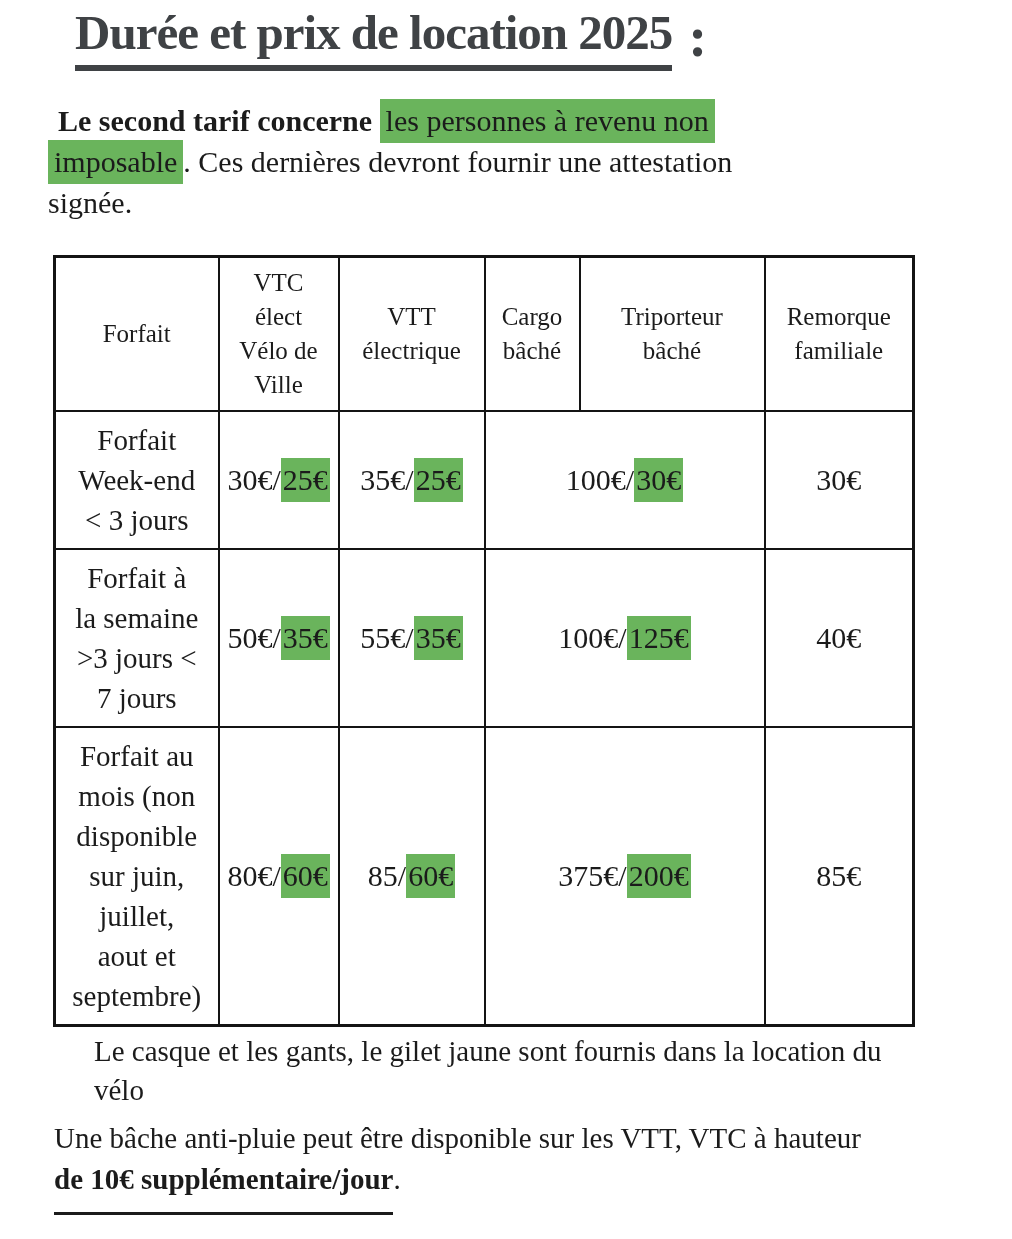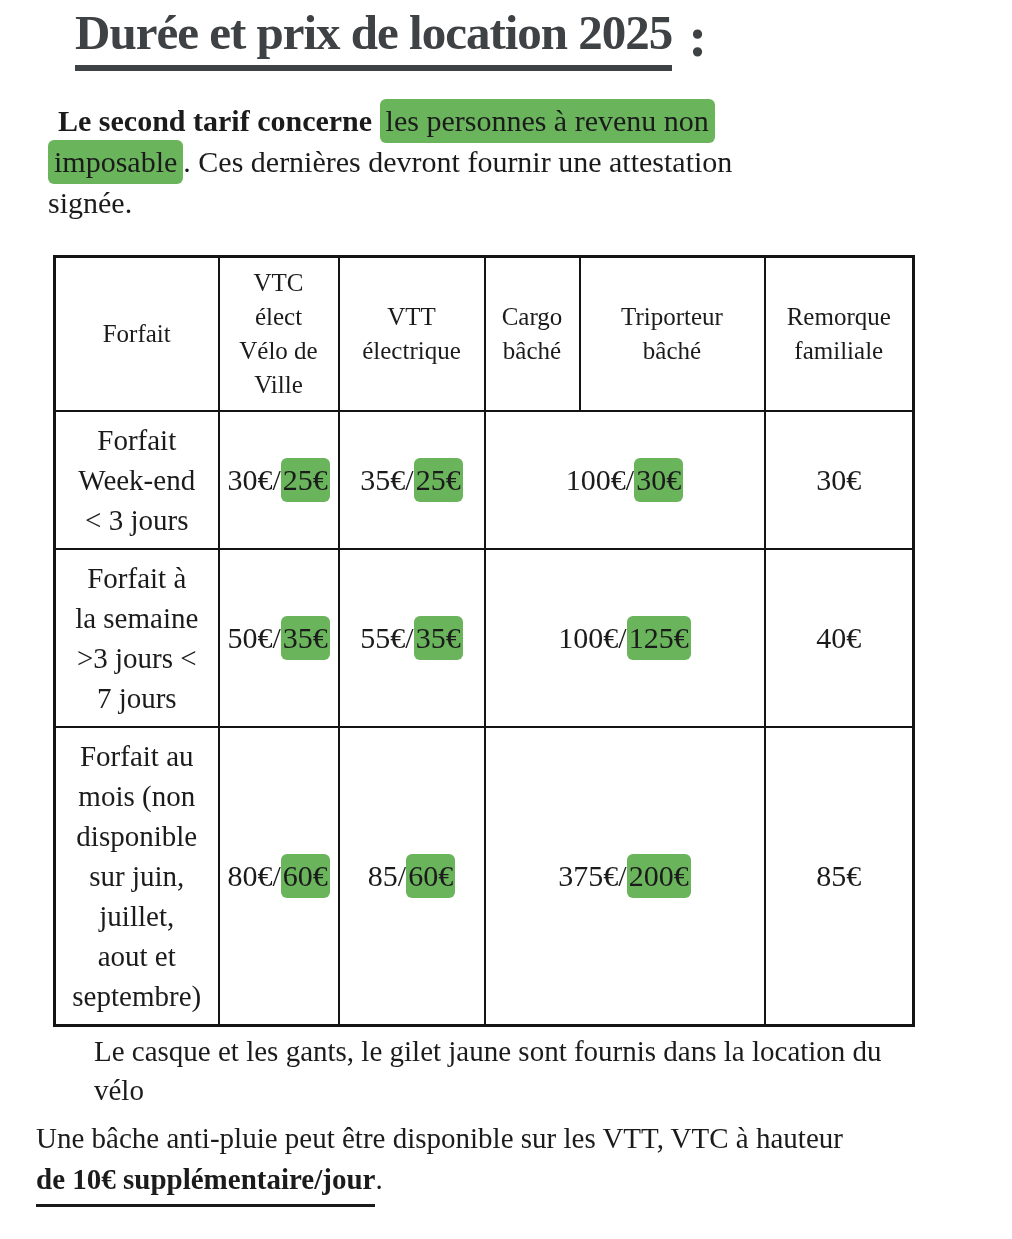--- a/index.html
+++ b/index.html
@@ -27,21 +27,21 @@
     margin-left:16px;vertical-align:top;
   }
 
   
   .intro{
     position:absolute;left:48px;top:100px;width:890px;
     font-size:30px;line-height:41px;color:var(--ink);
   }
   .intro .indent{padding-left:10px;font-weight:bold;}
   mark{
-    background:var(--hl);color:inherit;border-radius:6px;
+    background:var(--hl);color:inherit;
   }
   .intro mark{padding:5px 6px 6px 6px;}
 
   
   table.pricing{
     position:absolute;left:53px;top:255px;
     width:859px;table-layout:fixed;
     border-collapse:collapse;border:3px solid #141414;
   }
   table.pricing th,table.pricing td{
@@ -57,28 +57,28 @@
   .rowlabel{font-size:29px;line-height:40px;white-space:pre-line;}
   .price{font-size:30px;white-space:nowrap;}
   .price mark{padding:5px 2px 6px 2px;}
 
   
   .note1{
     position:absolute;left:48px;top:1032px;width:945px;
     font-size:29px;line-height:39px;white-space:pre-line;margin-left:46px;
   }
   .note2{
-    position:absolute;left:36px;top:1118px;width:950px;
+    position:absolute;left:54px;top:1118px;width:950px;
     font-size:29px;line-height:41px;
   }
   .note2 .emph{
     display:inline-block;
     font-weight:bold;
     border-bottom:3px solid var(--ink);
-    padding-bottom:4px;
+    padding-bottom:12px;
   }
 </style>
 </head>
 <body>
 
 <div class="doc">
 
   <div class="title-block">
     <span class="title-text">Durée et prix de location 2025</span><span class="title-colon">:</span>
   </div>

